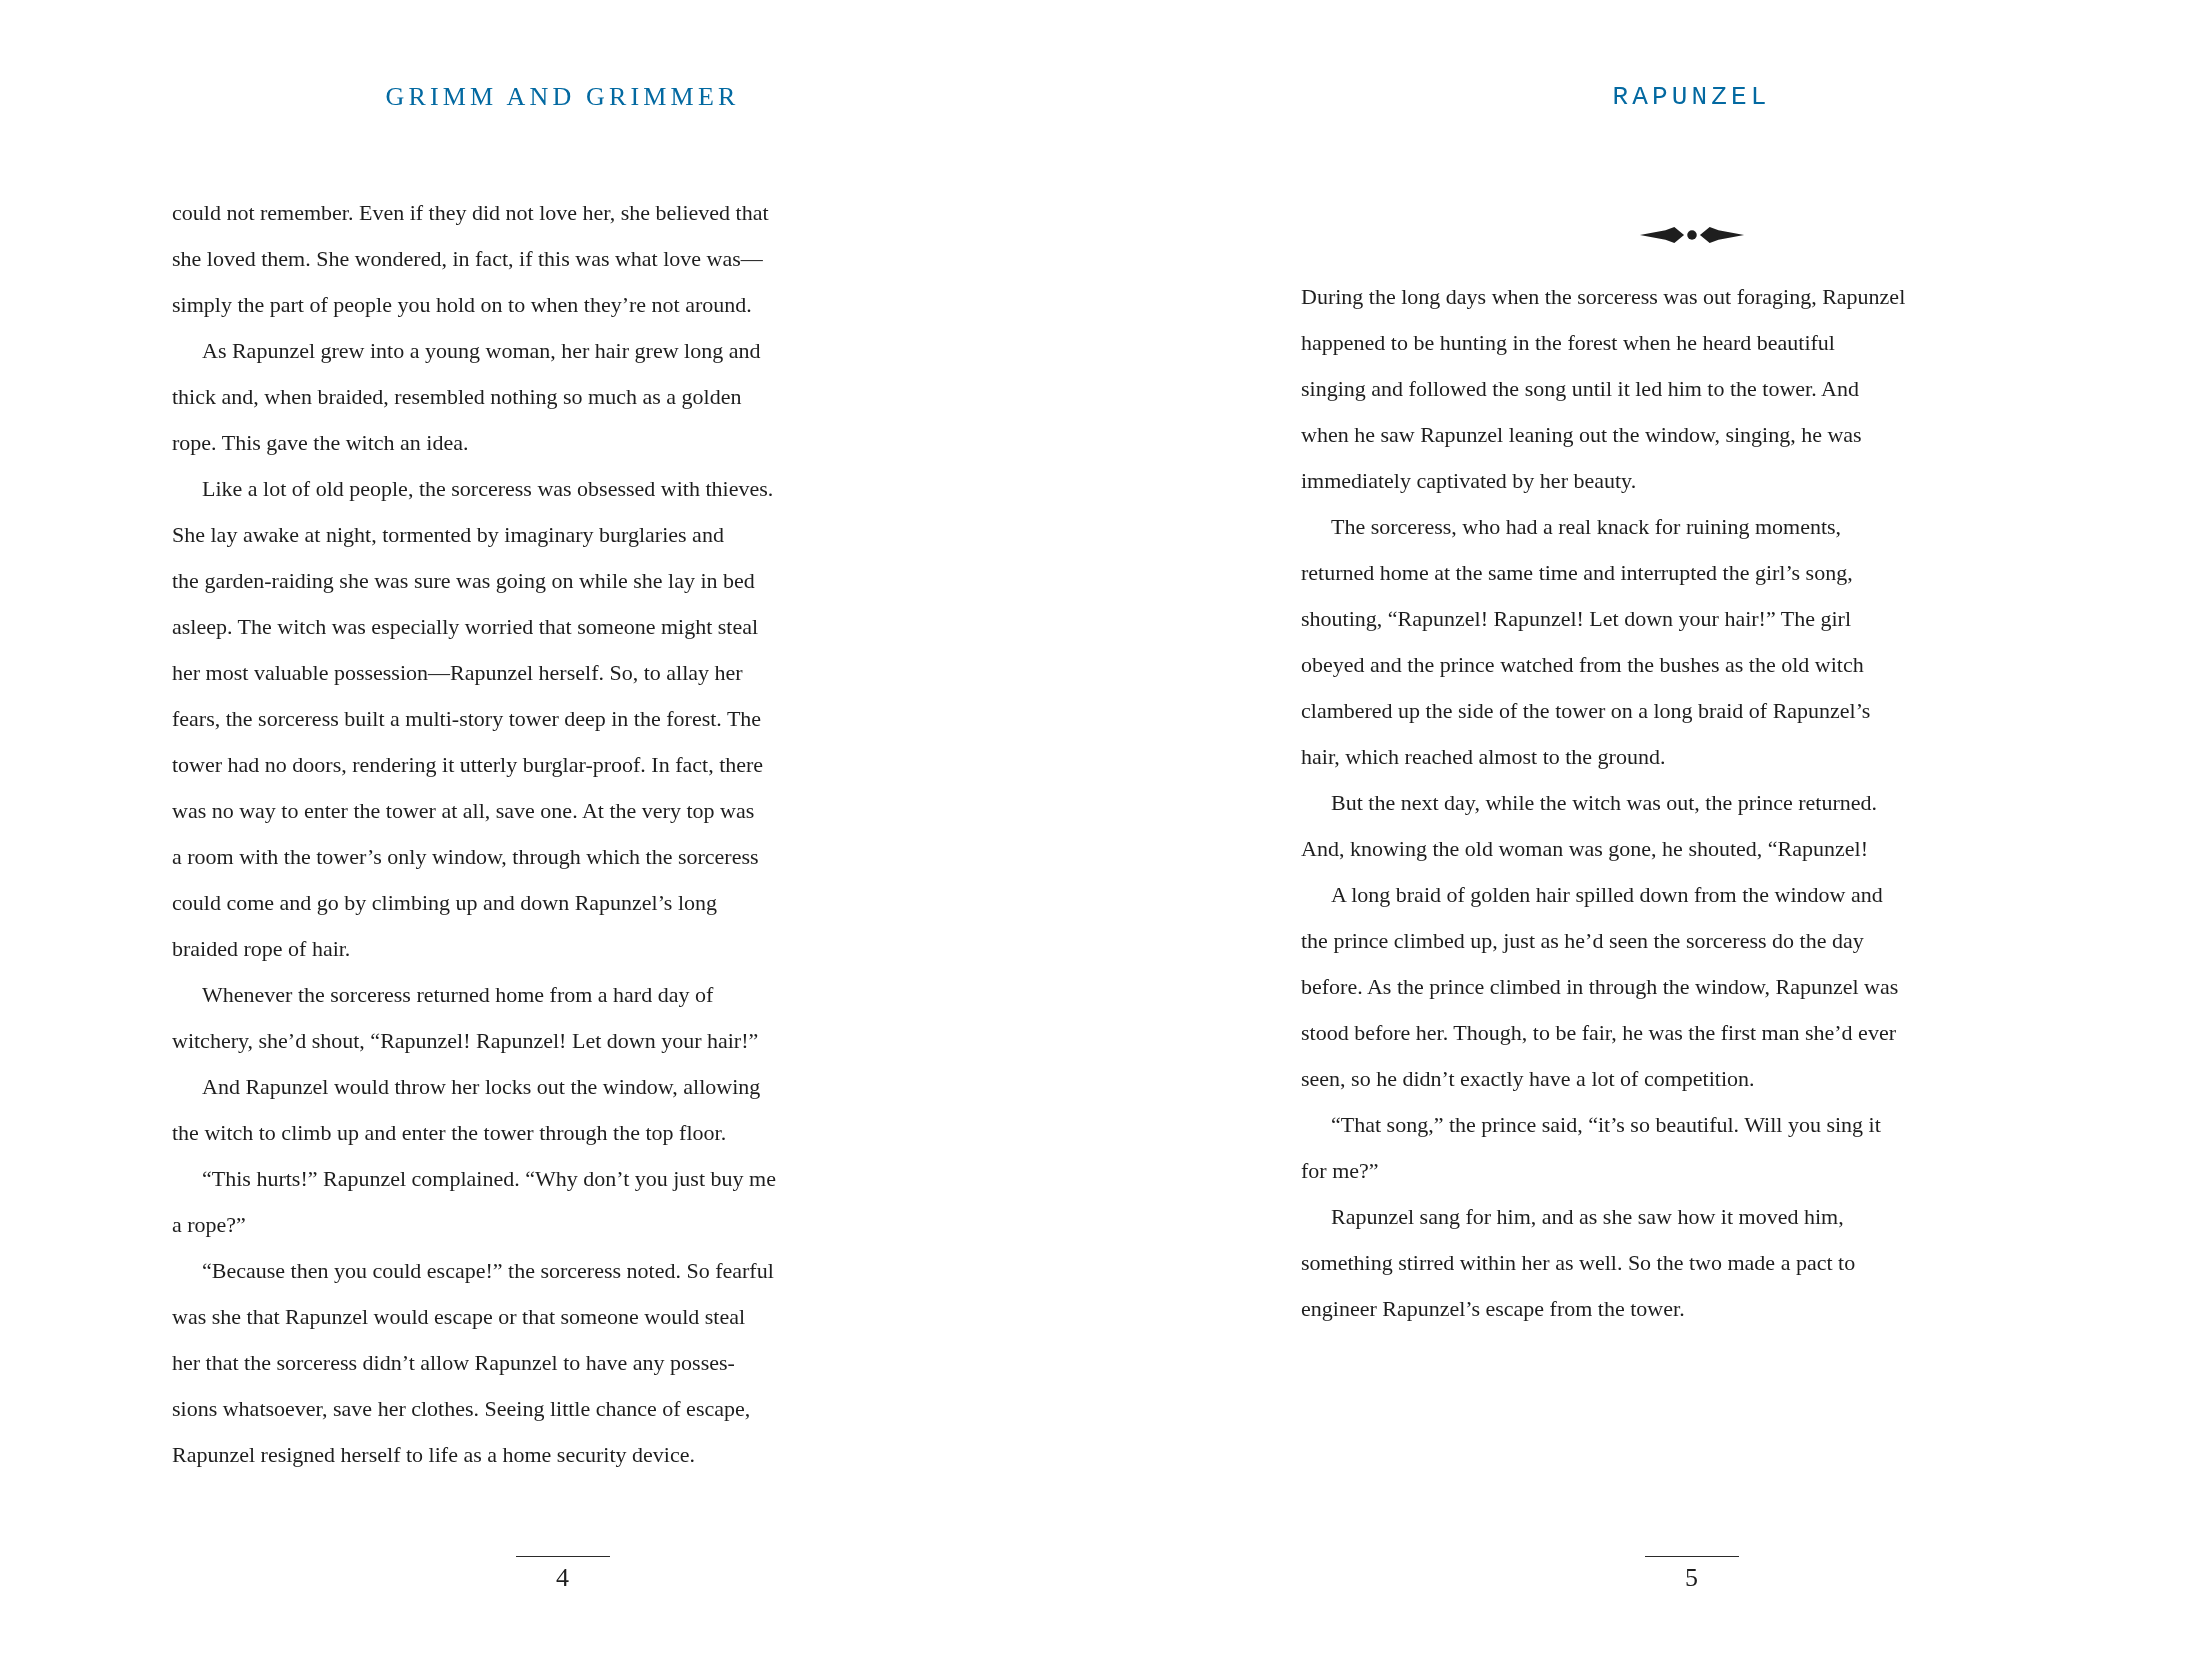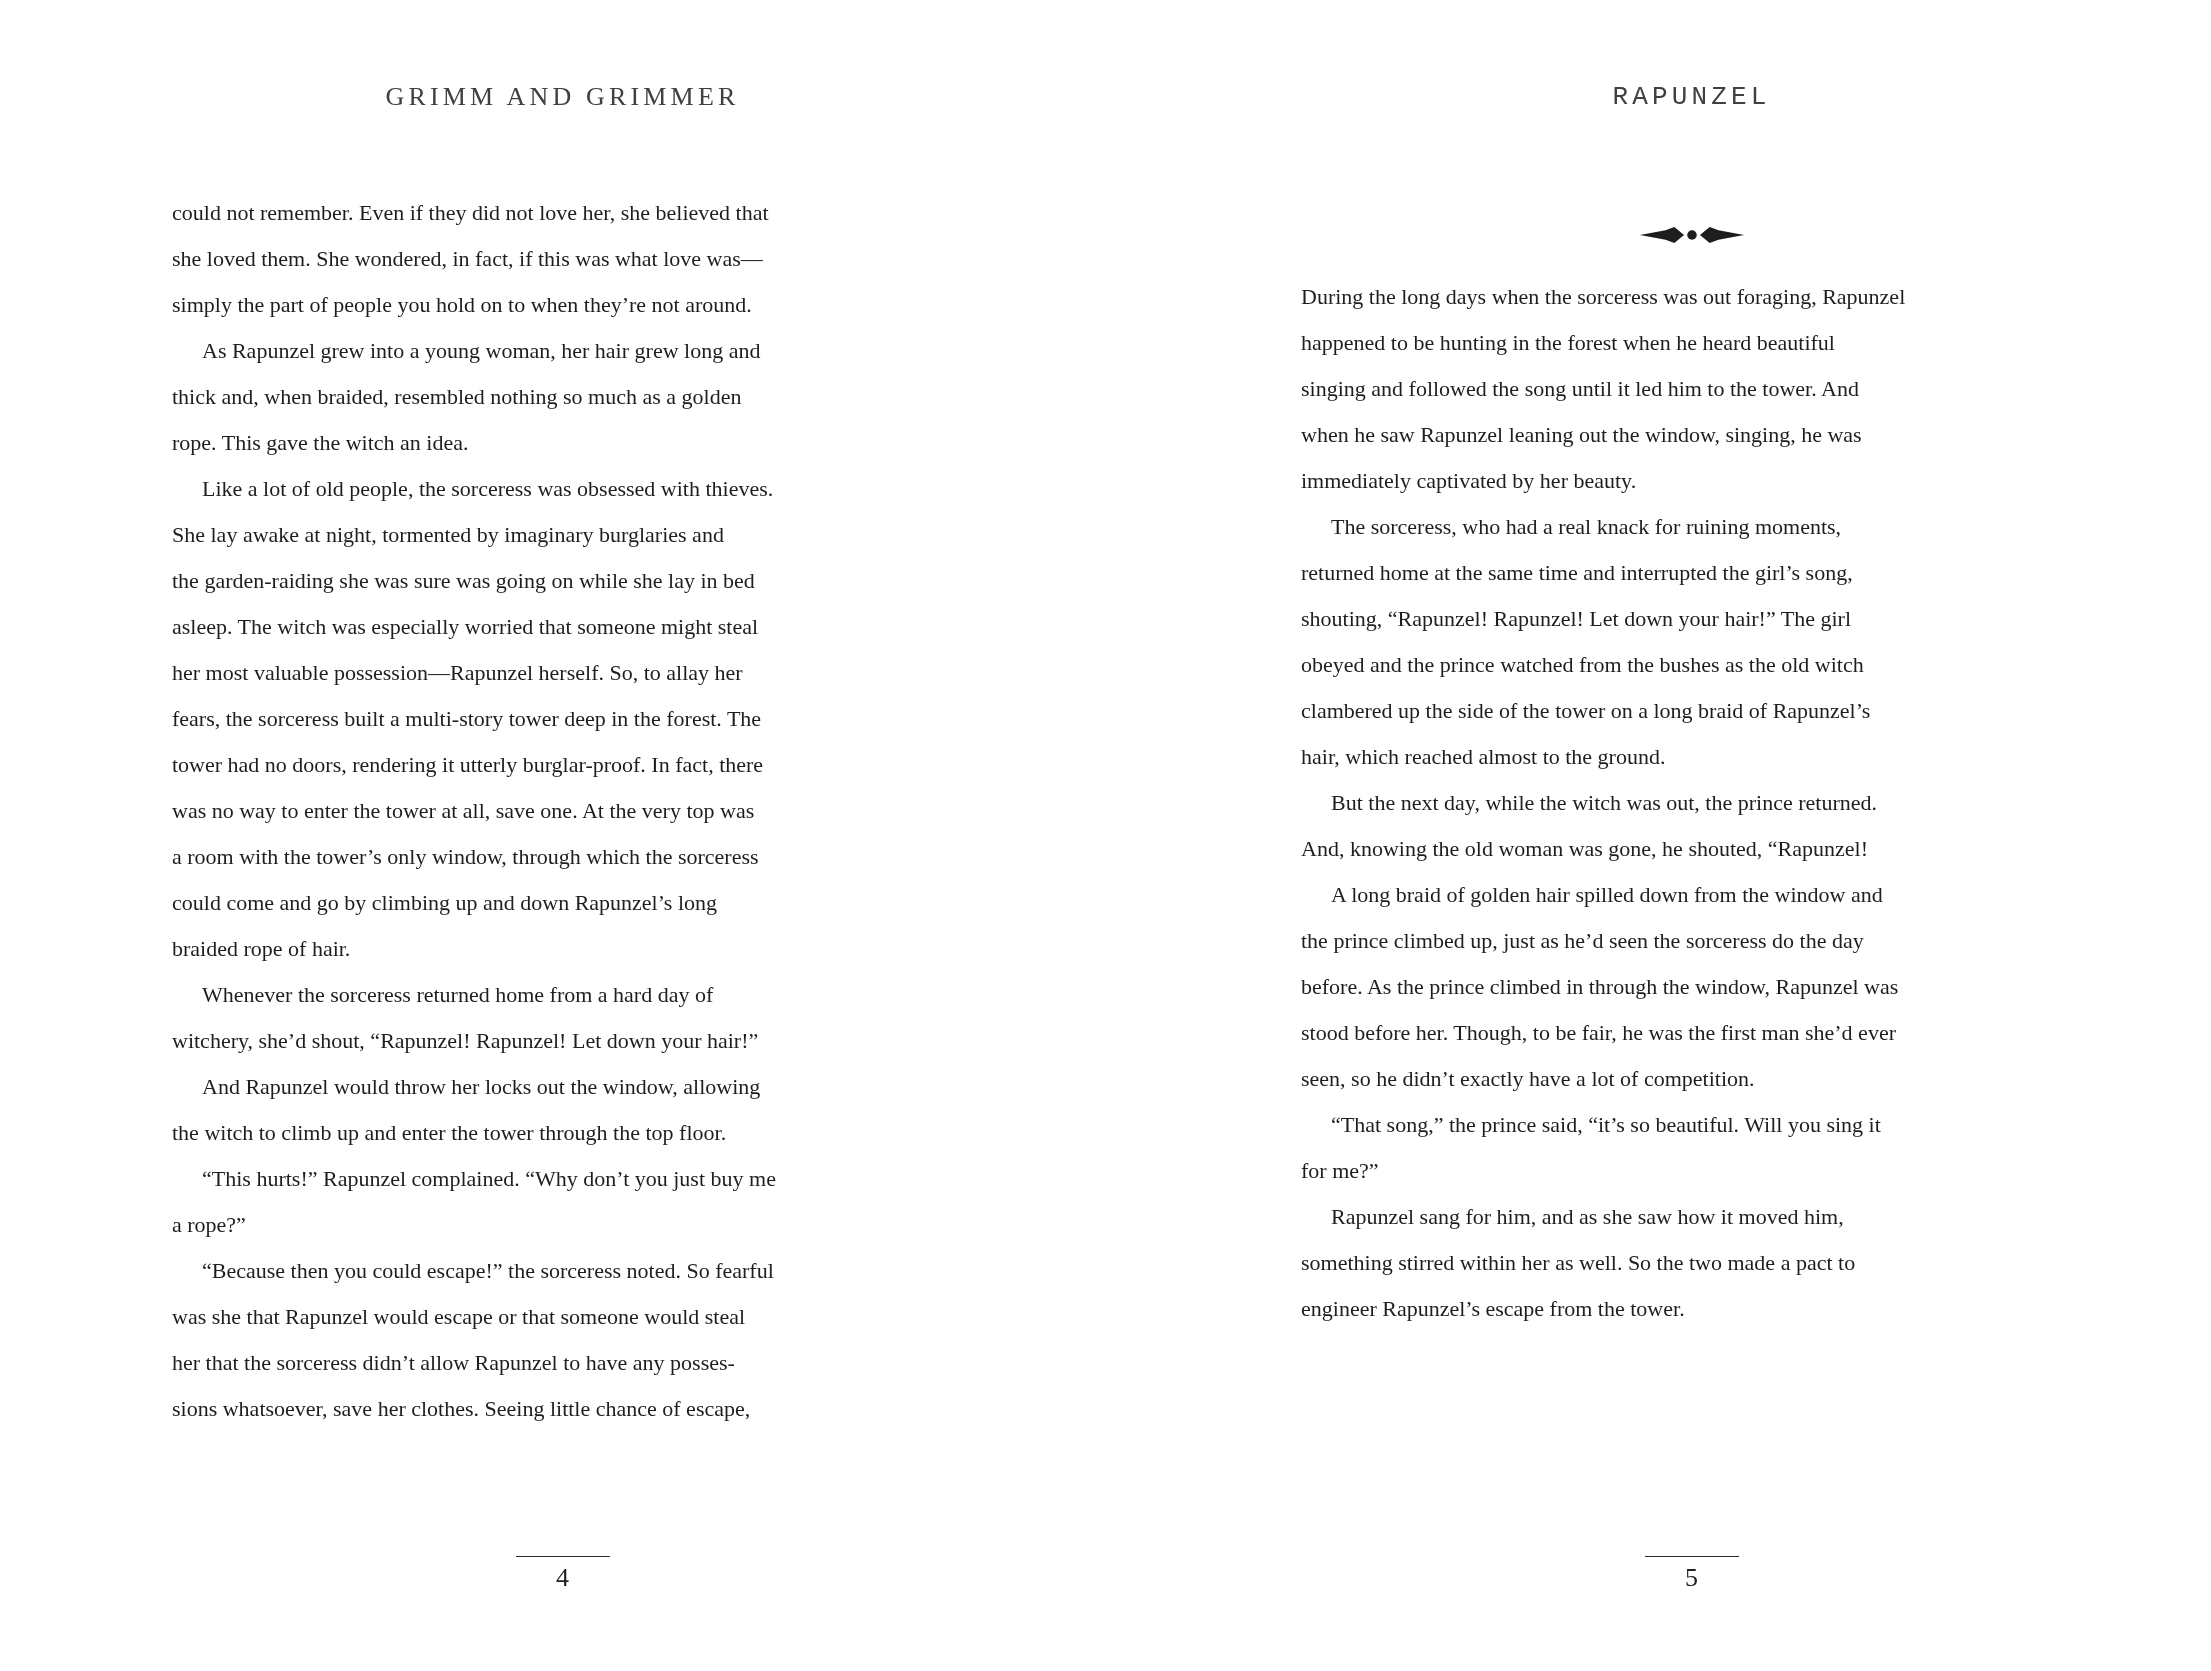--- a/index.html
+++ b/index.html
@@ -12,21 +12,21 @@
     color: #1e1e1e;
     overflow: hidden;
   }
   .running-head {
     position: absolute;
     top: 82px;
     width: 781px;
     text-align: center;
     font-size: 26px;
     letter-spacing: 0.16em;
-    color: #404040;
+    color: #0369a1;
     white-space: nowrap;
   }
   .running-head.left-head  { left: 172px; }
   .running-head.right-head { left: 1301px; font-family: Liberation Mono, monospace; }
   .textblock {
     position: absolute;
     width: 835px;
     font-size: 22px;
     line-height: 46px;
   }
@@ -90,20 +90,21 @@
         <div class="line indent">Whenever the sorceress returned home from a hard day of</div>
         <div class="line">witchery, she’d shout, “Rapunzel! Rapunzel! Let down your hair!”</div>
         <div class="line indent">And Rapunzel would throw her locks out the window, allowing</div>
         <div class="line">the witch to climb up and enter the tower through the top floor.</div>
         <div class="line indent">“This hurts!” Rapunzel complained. “Why don’t you just buy me</div>
         <div class="line">a rope?”</div>
         <div class="line indent">“Because then you could escape!” the sorceress noted. So fearful</div>
         <div class="line">was she that Rapunzel would escape or that someone would steal</div>
         <div class="line">her that the sorceress didn’t allow Rapunzel to have any posses-</div>
         <div class="line">sions whatsoever, save her clothes. Seeing little chance of escape,</div>
+        <div class="line">Rapunzel resigned herself to life as a home security device.</div>
       </div>
 
     <div class="footer left-foot">
       <div class="footer-rule"></div>
       <div class="pagenum">4</div>
     </div>
   </div>
 
   <div>
     <div class="running-head right-head">RAPUNZEL</div>

